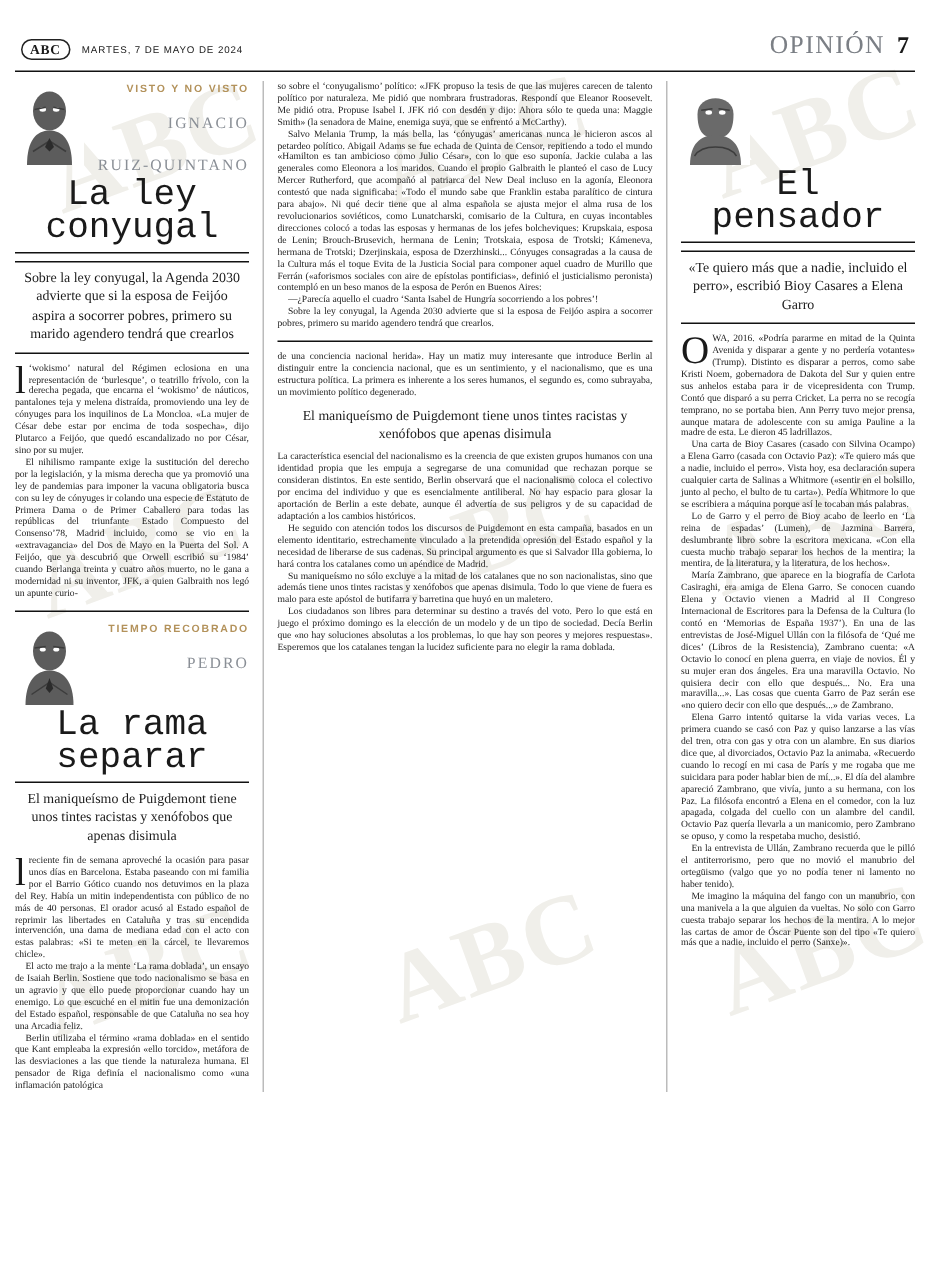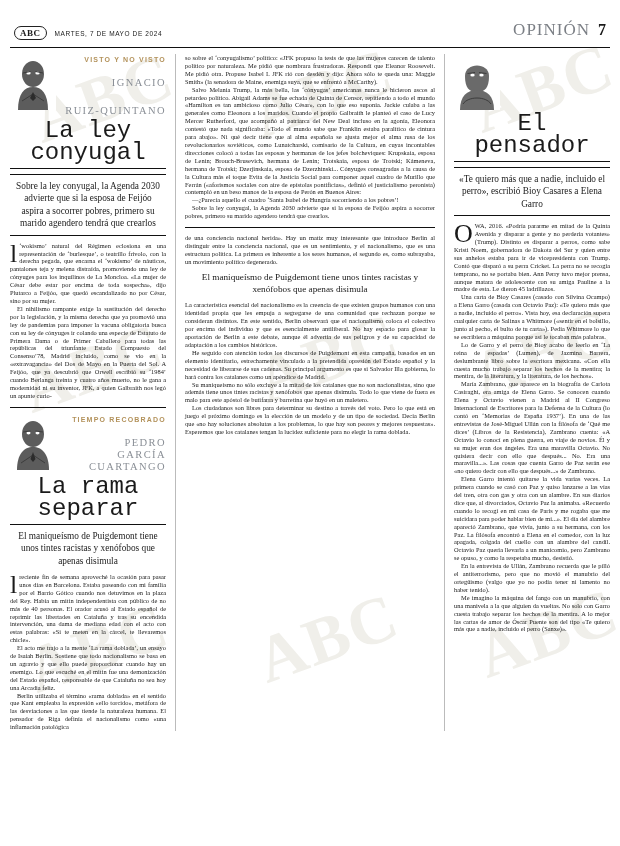--- a/index.html
+++ b/index.html
@@ -207,21 +207,20 @@
                 <path d="M13 18 L20.5 17"></path>
                   <path d="M25.5 17 L33 18"></path>
                 <path d="M11 49 L23 41 L35 49"></path>
               </g>
               <path d="M23 38 L20.5 45 L23 48 L25.5 45 Z" fill="#2b2b2b"></path>
             </svg>
           </div>
           <div class="colhead-txt">
             <div class="kicker">TIEMPO RECOBRADO</div>
             <div class="author">PEDRO</div>
-            <div class="author" style="margin-top:0">GARCÍA CUARTANGO</div>
           </div>
         </div>
 
         <div class="headline">La rama separar</div>
         <div class="hr-thin"></div>
 
         <div class="standfirst">El maniqueísmo de Puigdemont tiene unos tintes racistas y xenófobos que apenas disimula</div>
 
         <div class="body">
           <p class="first dropcap">l reciente fin de semana aproveché la ocasión para pasar unos días en Barcelona. Estaba paseando con mi familia por el Barrio Gótico cuando nos detuvimos en la plaza del Rey. Había un mitin independentista con público de no más de 40 personas. El orador acusó al Estado español de reprimir las libertades en Cataluña y tras su encendida intervención, una dama de mediana edad con el acto con estas palabras: «Si te meten en la cárcel, te llevaremos chicle».</p>

